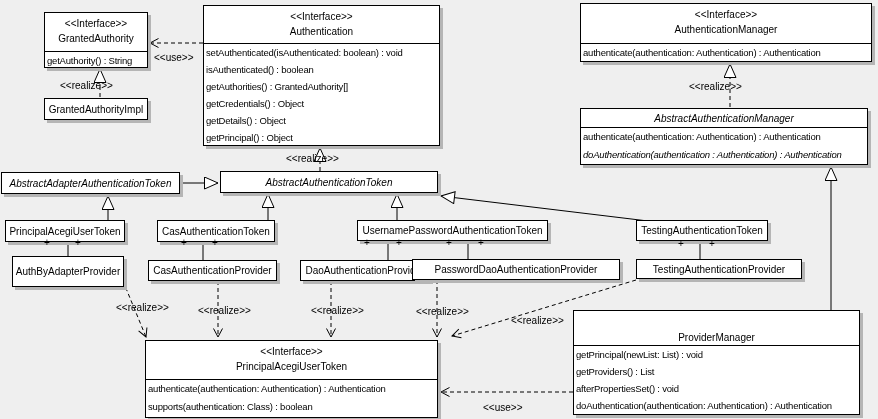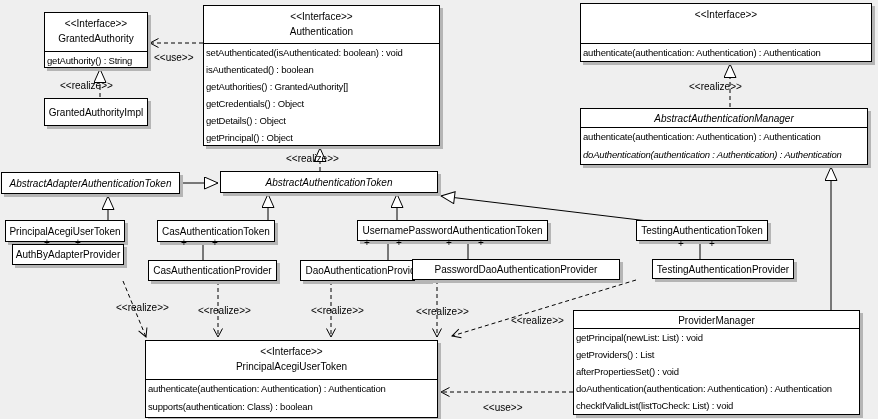--- a/index.html
+++ b/index.html
@@ -68,21 +68,21 @@
   <div class="box" style="left:44px;top:12px;width:104px;height:56px;">
     <div class="hdr" style="height:35px;">
       <span class="stereo">&lt;&lt;Interface&gt;&gt;</span>
       <span class="name">GrantedAuthority</span>
     </div>
     <div class="methods">
       <div class="m">getAuthority() : String</div>
     </div>
   </div>
 
-  <div class="box one" style="left:44px;top:98px;width:104px;height:28px;">
+  <div class="box one" style="left:44px;top:98px;width:104px;height:22px;">
     <span>GrantedAuthorityImpl</span>
   </div>
 
   <div class="box" style="left:203px;top:5px;width:237px;height:141px;">
     <div class="hdr" style="height:34px;">
       <span class="stereo">&lt;&lt;Interface&gt;&gt;</span>
       <span class="name">Authentication</span>
     </div>
     <div class="methods">
       <div class="m">setAuthenticated(isAuthenticated: boolean) : void</div>
@@ -90,20 +90,21 @@
       <div class="m">getAuthorities() : GrantedAuthority[]</div>
       <div class="m">getCredentials() : Object</div>
       <div class="m">getDetails() : Object</div>
       <div class="m">getPrincipal() : Object</div>
     </div>
   </div>
 
   <div class="box ovf" style="left:580px;top:3px;width:292px;height:59px;">
     <div class="hdr" style="height:36px;">
       <span class="stereo">&lt;&lt;Interface&gt;&gt;</span>
+      <span class="name">AuthenticationManager</span>
     </div>
     <div class="methods mlh18">
       <div class="m">authenticate(authentication: Authentication) : Authentication</div>
     </div>
   </div>
 
   <div class="box abstract ovf" style="left:580px;top:108px;width:288px;height:57px;">
     <div class="hdr" style="height:16px;padding-top:2px;">
       <span class="name">AbstractAuthenticationManager</span>
     </div>
@@ -130,53 +131,53 @@
   </div>
 
   <div class="box one" style="left:357px;top:220px;width:191px;height:21px;align-items:center;">
     <span>UsernamePasswordAuthenticationToken</span>
   </div>
 
   <div class="box one" style="left:636px;top:220px;width:132px;height:21px;">
     <span>TestingAuthenticationToken</span>
   </div>
 
-  <div class="box one" style="left:12px;top:244px;width:112px;height:21px;">
+  <div class="box one" style="left:12px;top:256px;width:112px;height:31px;">
     <span>AuthByAdapterProvider</span>
   </div>
 
   <div class="box one" style="left:148px;top:260px;width:129px;height:21px;align-items:center;">
     <span>CasAuthenticationProvider</span>
   </div>
 
   <div class="box one" style="left:300px;top:260px;width:130px;height:21px;">
     <span>DaoAuthenticationProvider</span>
   </div>
 
   <div class="box one" style="left:412px;top:259px;width:208px;height:21px;">
     <span>PasswordDaoAuthenticationProvider</span>
   </div>
 
-  <div class="box one" style="left:652px;top:259px;width:142px;height:20px;">
+  <div class="box one" style="left:636px;top:259px;width:166px;height:20px;">
     <span>TestingAuthenticationProvider</span>
   </div>
 
   <div class="box" style="left:145px;top:340px;width:293px;height:78px;">
     <div class="hdr" style="height:35px;">
       <span class="stereo">&lt;&lt;Interface&gt;&gt;</span>
       <span class="name">PrincipalAcegiUserToken</span>
     </div>
     <div class="methods mlh18">
       <div class="m">authenticate(authentication: Authentication) : Authentication</div>
       <div class="m">supports(authentication: Class) : boolean</div>
     </div>
   </div>
 
   <div class="box ovf" style="left:573px;top:310px;width:287px;height:105px;">
-    <div class="hdr" style="height:15px;padding-top:2px;">
+    <div class="hdr" style="height:15px;padding-top:19px;">
       <span class="name">ProviderManager</span>
     </div>
     <div class="methods">
       <div class="m">getPrincipal(newList: List) : void</div>
       <div class="m">getProviders() : List</div>
       <div class="m">afterPropertiesSet() : void</div>
       <div class="m">doAuthentication(authentication: Authentication) : Authentication</div>
       <div class="m">checkIfValidList(listToCheck: List) : void</div>
     </div>
   </div>

